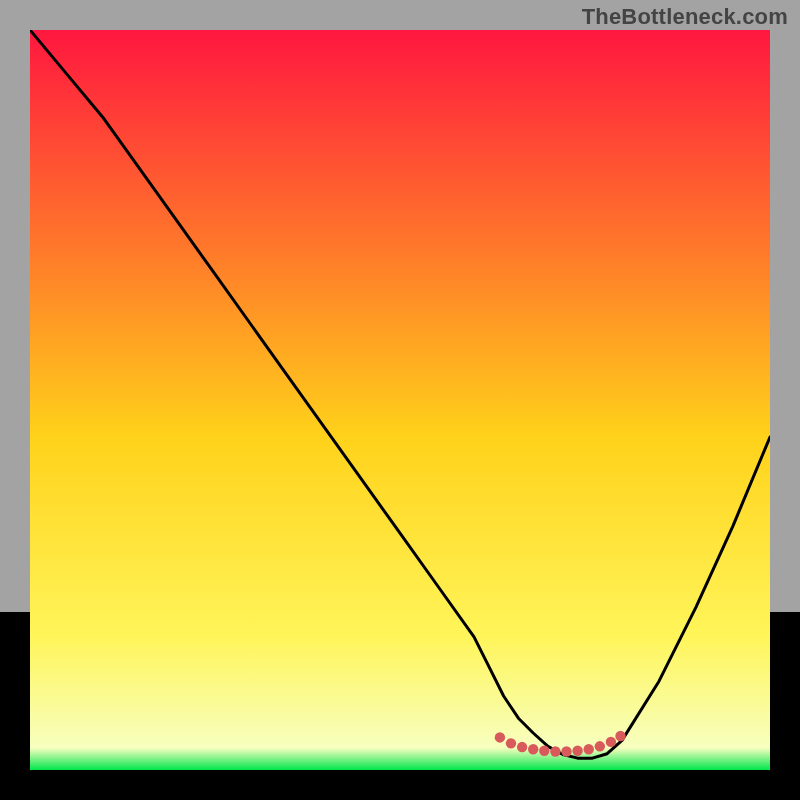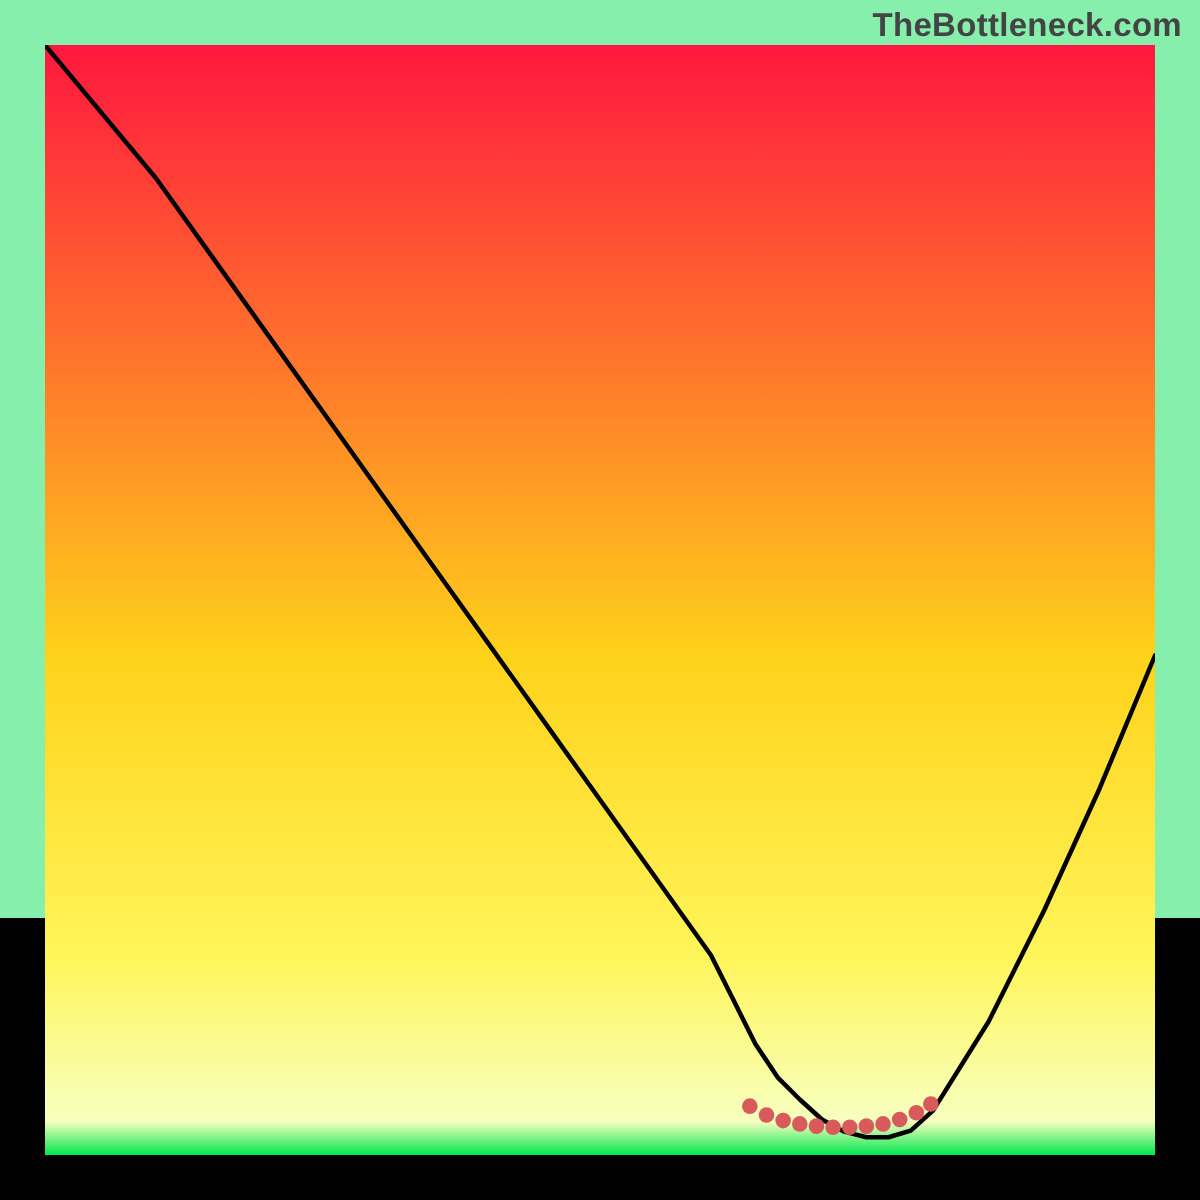--- a/index.html
+++ b/index.html
@@ -8,21 +8,21 @@
     width: 800px;
     height: 800px;
     background: #000000;
     overflow: hidden;
     font-family: Arial, Helvetica, sans-serif;
   }
   .frame {
     position: relative;
     width: 800px;
     height: 612px;
-    background: #86efac;
+    background: #a3a3a3;
   }
   .watermark {
     position: absolute;
     top: 4px;
     right: 12px;
     color: #444444;
     font-size: 22px;
     font-weight: 600;
     letter-spacing: 0.2px;
     user-select: none;

